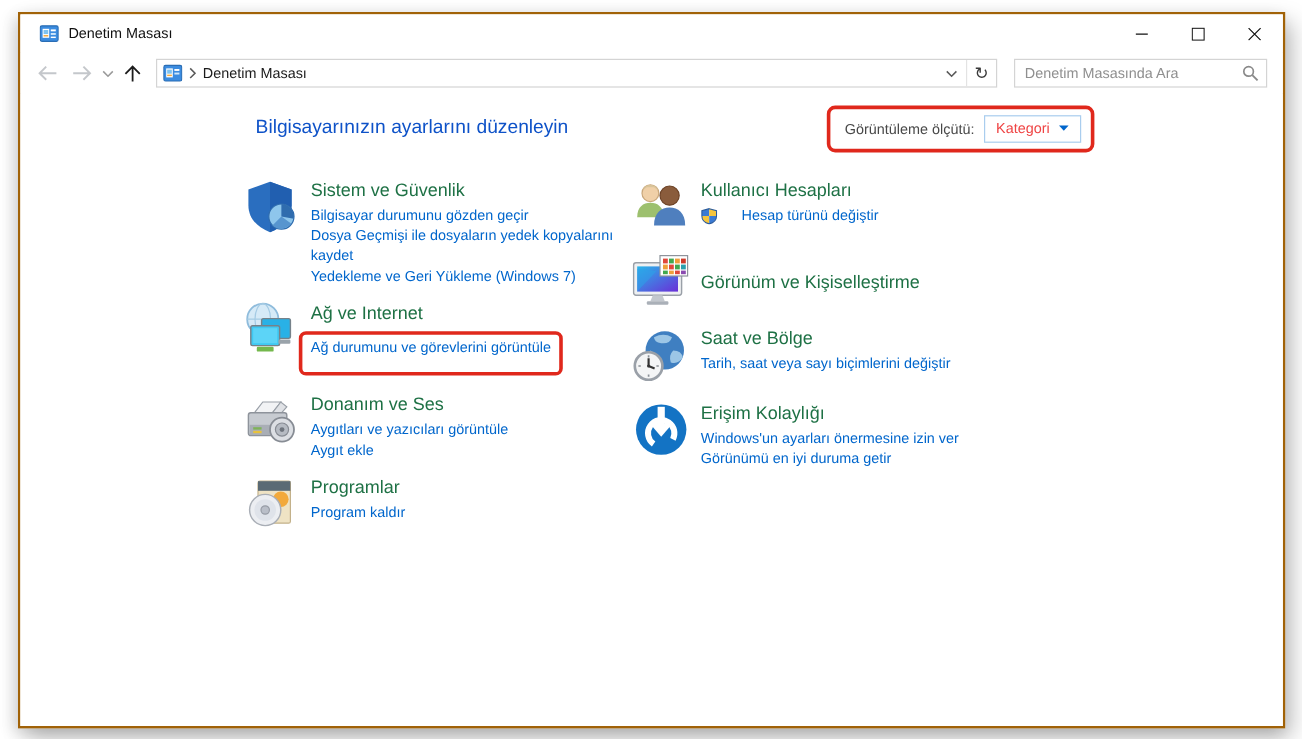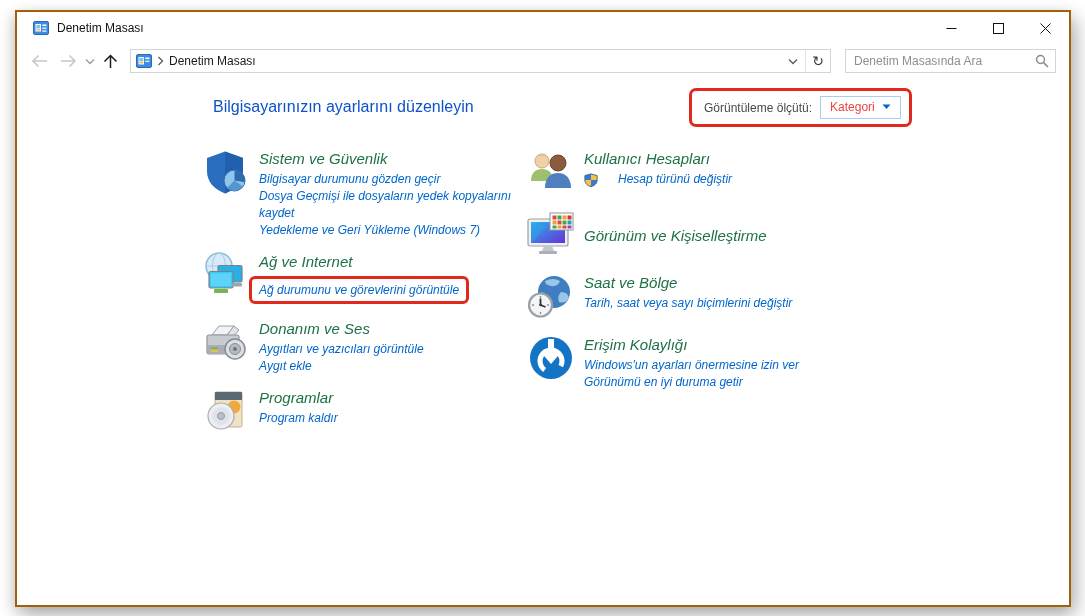--- a/index.html
+++ b/index.html
@@ -60,28 +60,28 @@
   .viewby-btn {
     display:flex; align-items:center; gap:7px; border:1px solid #a9cdee; background:#fff;
     padding:3px 9px 4px; font-size:12px; color:#ef4444; cursor:default;
     font-family:"Liberation Sans",sans-serif;
   }
   .col { position:absolute; top:70px; }
   .col-left { left:185px; width:345px; }
   .col-right { left:510px; width:350px; }
   .cat { display:flex; gap:9px; margin-bottom:12px; min-height:50px; }
   .cat-icon { width:48px; height:48px; flex:0 0 48px; }
-  .cat-text { padding-top:1px; max-width:285px;font-style:italic; }
+  .cat-text { padding-top:1px; max-width:285px; }
   .cat-text.centered { display:flex; align-items:center; }
   .cat-title { display:block; font-size:15px; color:#1e7145; text-decoration:none; line-height:20px; margin-bottom:2px; cursor:pointer; }
   .cat-link { display:block; font-size:12px; color:#0066cc; text-decoration:none; line-height:17px; cursor:pointer; }
   .cat-link.with-shield { display:flex; align-items:center; gap:20px; }
   .hl-red {
     display:inline-block; border:3px solid #e0281c; border-radius:6px;
-    padding:1px 7px 2px; margin:2px 0 2px -10px;
+    padding:1px 7px 12px; margin:2px 0 2px -10px;
   }
   .hl-red .cat-link { display:inline; }
 </style>
 </head>
 <body>
 
 <div class="window">
 
   <div class="titlebar">
     <span style="display:flex;">

